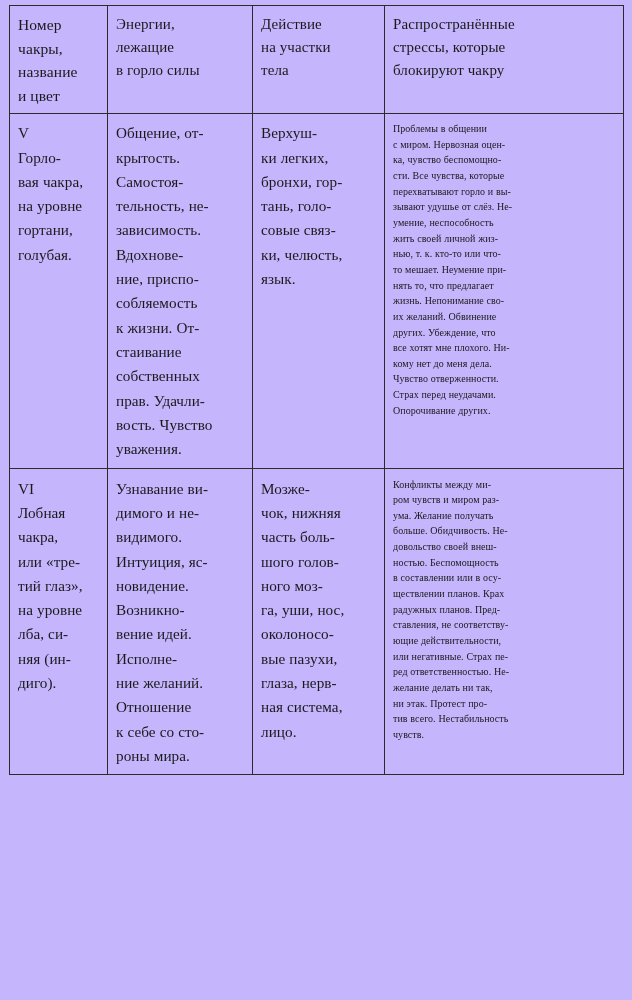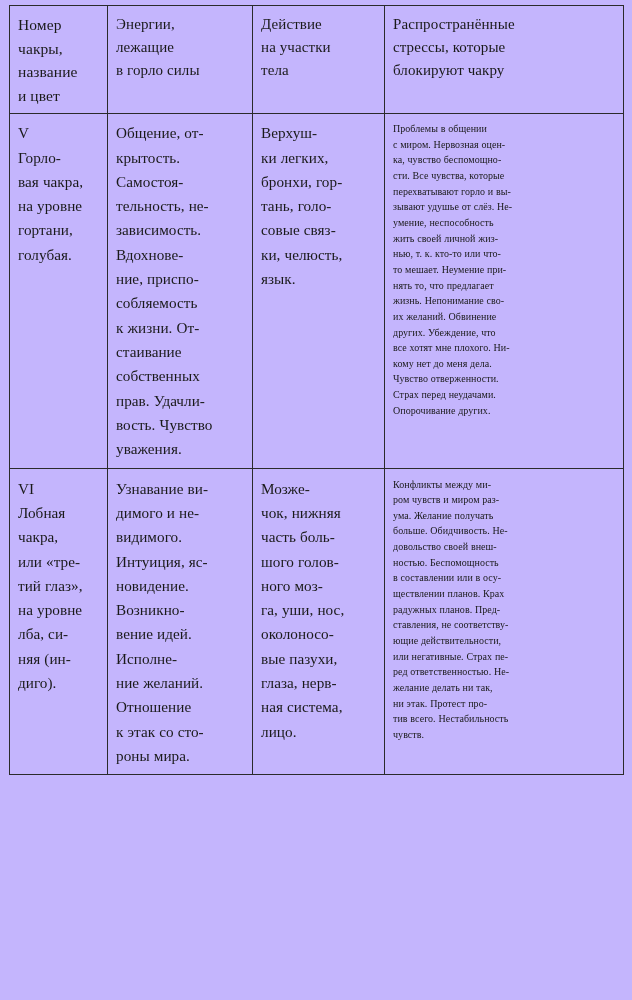--- a/index.html
+++ b/index.html
@@ -202,21 +202,21 @@
           <span class="celltext">Узнавание ви-
 димого и не-
 видимого.
 Интуиция, яс-
 новидение.
 Возникно-
 вение идей.
 Исполне-
 ние желаний.
 Отношение
-к этак со сто-
+к себе со сто-
 роны мира.</span>
         </td>
         <td class="col-body">
           <span class="celltext">Мозже-
 чок, нижняя
 часть боль-
 шого голов-
 ного моз-
 га, уши, нос,
 околоносо-

